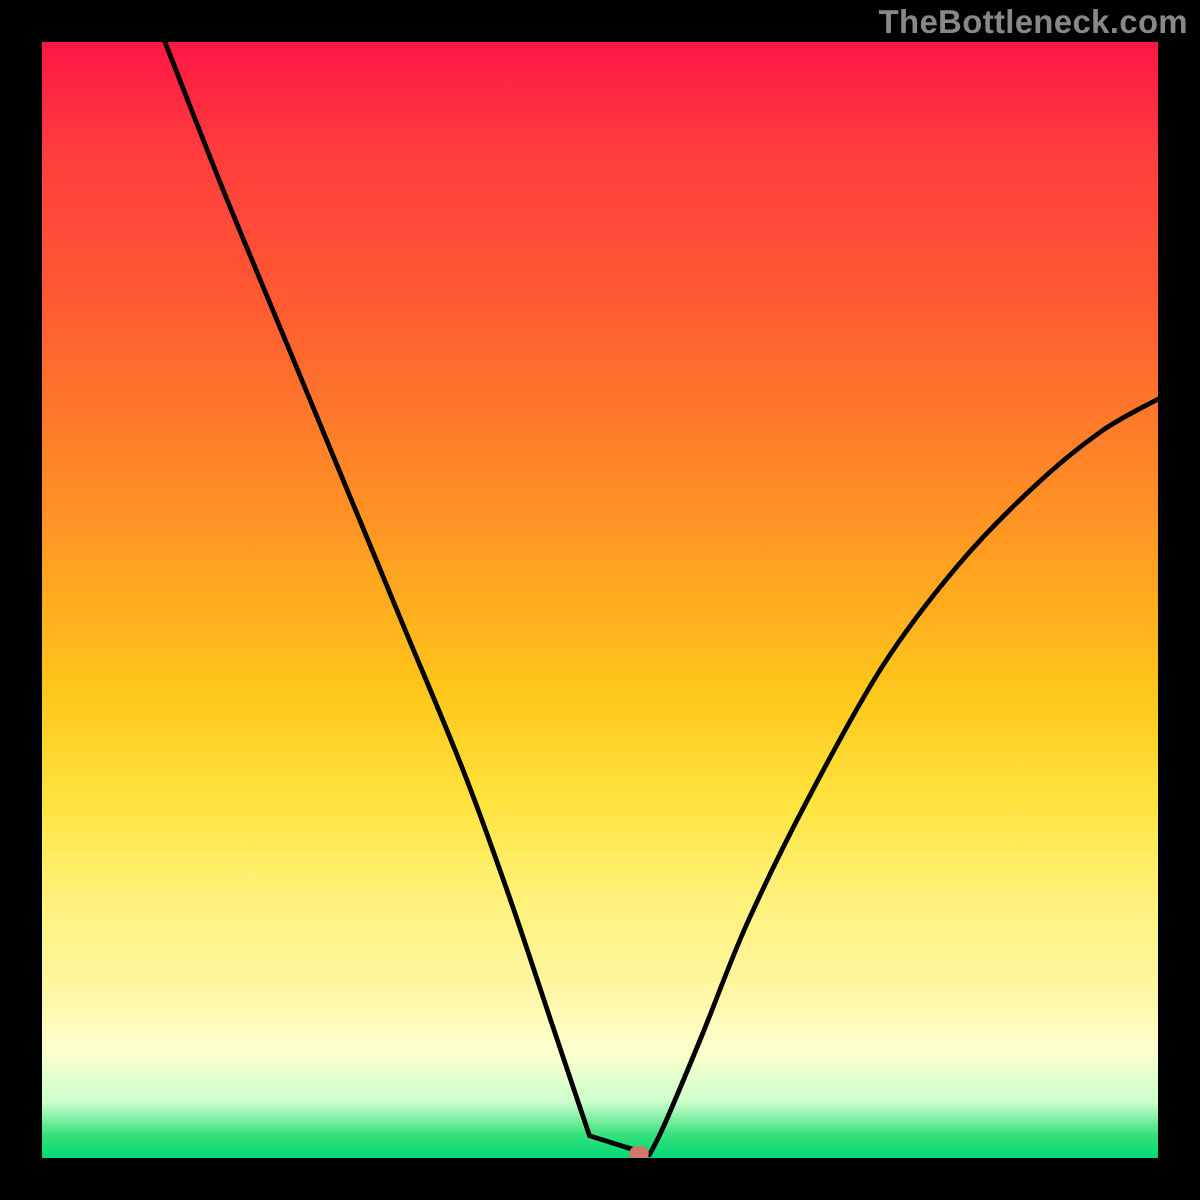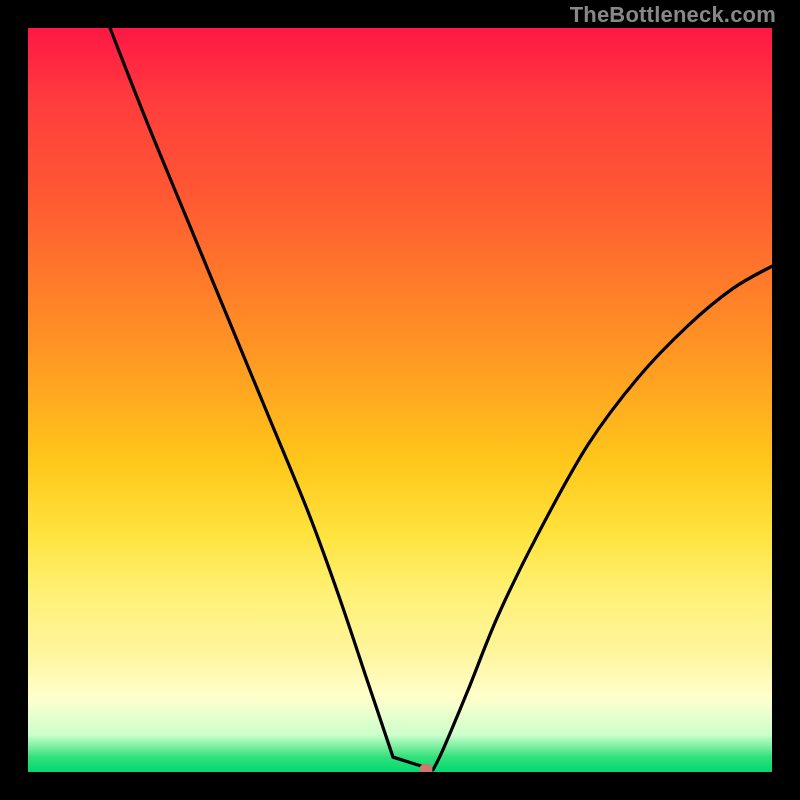--- a/index.html
+++ b/index.html
@@ -12,21 +12,21 @@
   }
   .outer {
     width: 800px;
     height: 800px;
     background: #000;
     position: relative;
   }
   .watermark {
     position: absolute;
     top: 2px;
-    right: 24px;
+    right: 8px;
     color: #888;
     font-size: 22px;
     font-weight: 600;
     letter-spacing: 0.2px;
     z-index: 30;
   }
   .plot-area {
     position: absolute;
     left: 28px;
     top: 28px;

